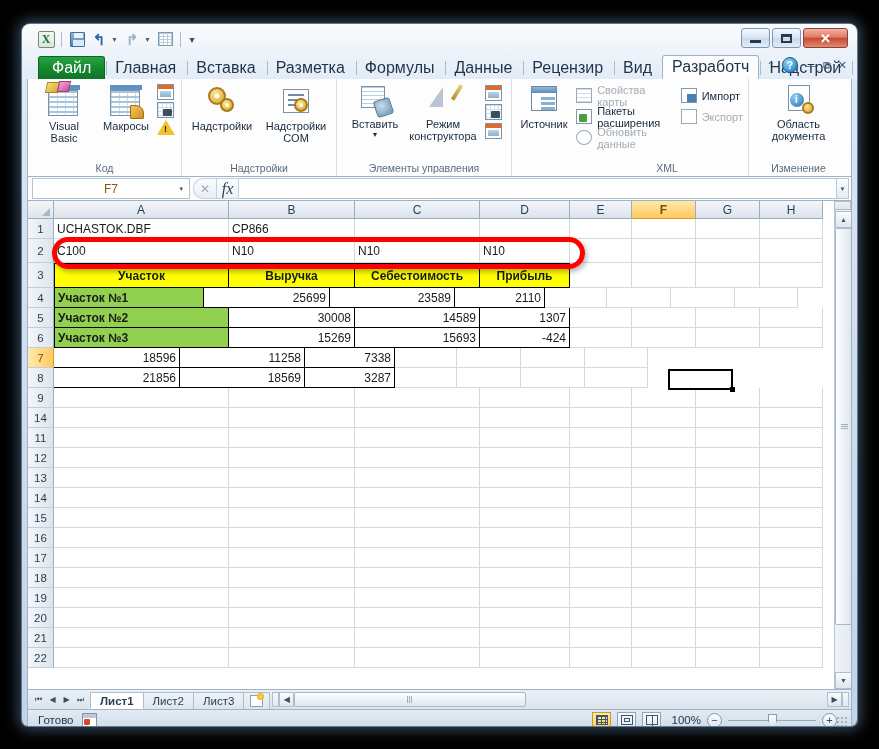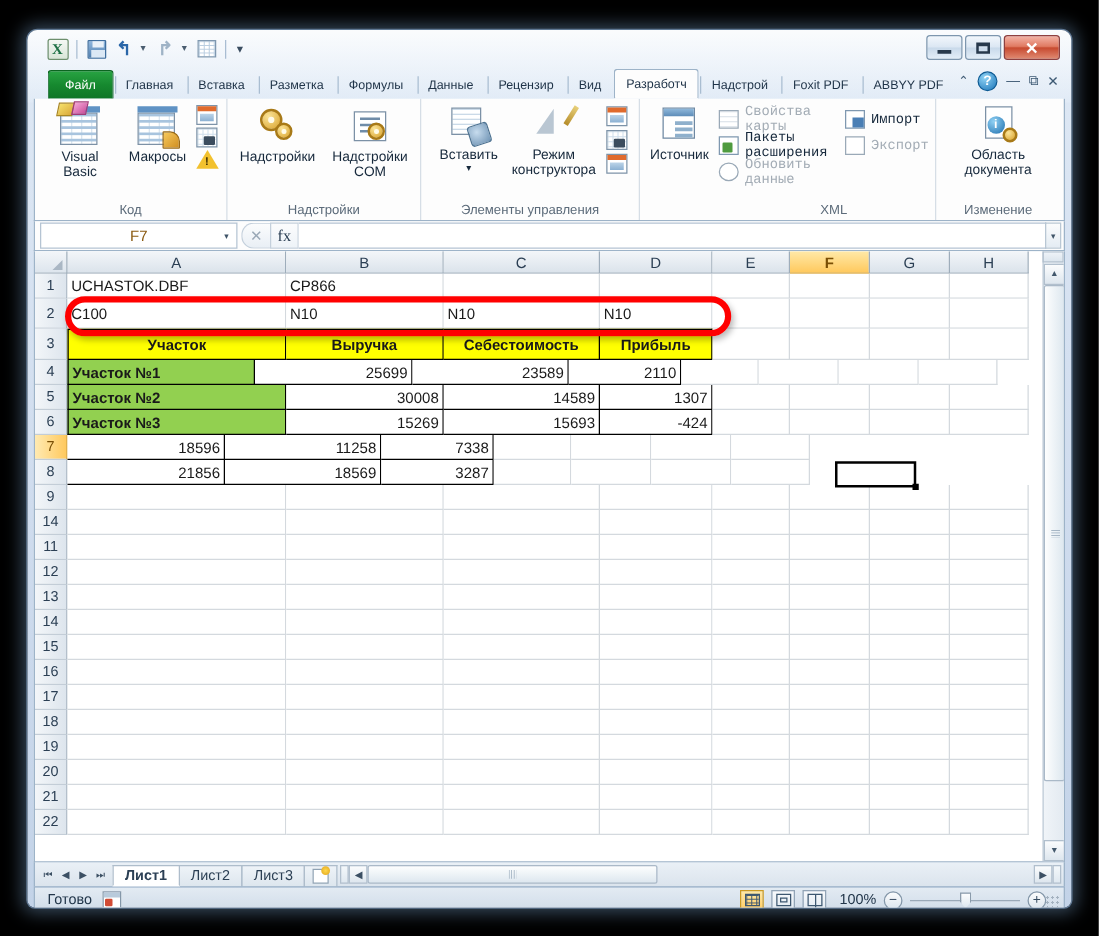--- a/index.html
+++ b/index.html
@@ -78,21 +78,21 @@
     color:#fff; font-weight:bold; font-size:13px;
   }
   .minGlyph { display:block; width:11px; height:3px; background:#27394c; margin-top:6px;}
   .maxGlyph { display:block; width:11px; height:9px; border:2px solid #27394c; border-top-width:3px;}
   
   #tabstrip {
     position:absolute; left:0; top:31px; width:100%; height:24px;
     display:flex; align-items:flex-end; padding-left:16px;
   }
   .tab {
-    height:22px; padding:0 9px; font-size:10px; color:#1f3348;
+    height:22px; padding:0 9px; font-size:16px; color:#1f3348;
     display:flex; align-items:center; white-space:nowrap;
     border-left:1px solid rgba(255,255,255,0); border-right:1px solid rgba(255,255,255,0);
     position:relative;
   }
   .tab + .tab::before {
     content:""; position:absolute; left:0; top:4px; height:14px; width:1px; background:#a9bdd1;
   }
   .tab.file {
     background: linear-gradient(180deg,#28a342 0%,#16892f 50%,#0f7527 100%);
     color:#fff; border-radius:3px 3px 0 0; padding:0 13px; height:23px;
@@ -190,21 +190,20 @@
   .ruler { position:relative; width:32px;height:30px; }
   .rulerTri{position:absolute;left:2px;top:2px;width:0;height:0;border-left:14px solid transparent;border-bottom:20px solid #b9c6d2;}
   .rulerPen{position:absolute;right:0px;top:-1px;width:4px;height:17px;background:linear-gradient(#e8d07a,#b58c2a);transform:rotate(32deg);}
   .srcIco { position:relative;width:32px;height:30px; }
   .srcBox{position:absolute;left:3px;top:1px;width:26px;height:25px;background:#fff;border:1px solid #6e88a2;}
   .srcBox::before{content:"";position:absolute;left:0;top:0;width:100%;height:6px;background:linear-gradient(#8fb8db,#5d8cb8);}
   .srcBox i{position:absolute;left:9px;width:14px;height:3px;background:#8fb0cc;}
   .smallRow {
     display:flex; align-items:center; gap:5px; height:21px; font-size:11px; color:#17293c;
     padding-left:2px;
-    font-family:Liberation Mono, monospace;
   }
   .smallRow.dim { color:#a3acb5; }
   .ico16b { width:16px;height:15px; position:relative; flex:none; }
   .mapIco{background:#fff;border:1px solid #9aa9b7;background-image:linear-gradient(#d6dee6 1px,transparent 1px);background-size:100% 4px;}
   .pkgIco{background:#fff;border:1px solid #7f98b0;}
   .pkgIco::after{content:"";position:absolute;left:2px;bottom:1px;width:8px;height:8px;background:#4f9b3f;border-radius:1px;}
   .refIco{background:#fff;border:1px solid #9aa9b7;border-radius:50%;}
   .impIco{background:#fff;border:1px solid #7f98b0;}
   .impIco::after{content:"";position:absolute;right:0;bottom:0;width:9px;height:8px;background:#4a7fb5;}
   .expIco{background:#fff;border:1px solid #9aa9b7;}
@@ -229,21 +228,21 @@
   }
   #nameBox .nbCaret { position:absolute; right:6px; font-size:7px; color:#3f5468; }
   #fbBtns { display:flex; align-items:center; gap:0px; margin-left:3px; }
   .fbb {
     width:23px;height:21px; display:flex;align-items:center;justify-content:center;
     font-size:12px; color:#9aa8b6;
     border:1px solid #c4d0dc; border-right:none;
     background:linear-gradient(180deg,#fbfcfd,#e9eff5);
   }
   .fbb:first-child{ border-radius:10px 0 0 10px; }
-  .fbb.fx { color:#2b3f54; font-family:"Liberation Serif",serif; font-size:13px;
+  .fbb.fx { color:#2b3f54; font-style:italic; font-family:"Liberation Serif",serif; font-size:16px;
     border-right:1px solid #c4d0dc; border-radius:0; background:linear-gradient(180deg,#fbfcfd,#eef3f8);}
   #fbInput { flex:1; height:21px; background:#fff; border:1px solid #b5c4d3; border-left:none; margin-right:14px; }
   #fbExpand { position:absolute; right:2px; width:13px;height:21px; display:flex;align-items:center;justify-content:center;
     font-size:7px;color:#3f5468; background:linear-gradient(180deg,#fbfcfd,#e4ecf3); border:1px solid #b9c7d4;}
   
   #sheet {
     position:absolute; left:5px; top:177px; width:825px; height:489px;
     background:#fff; border:1px solid #9db3c8; border-top:none;
     overflow:hidden;
   }

